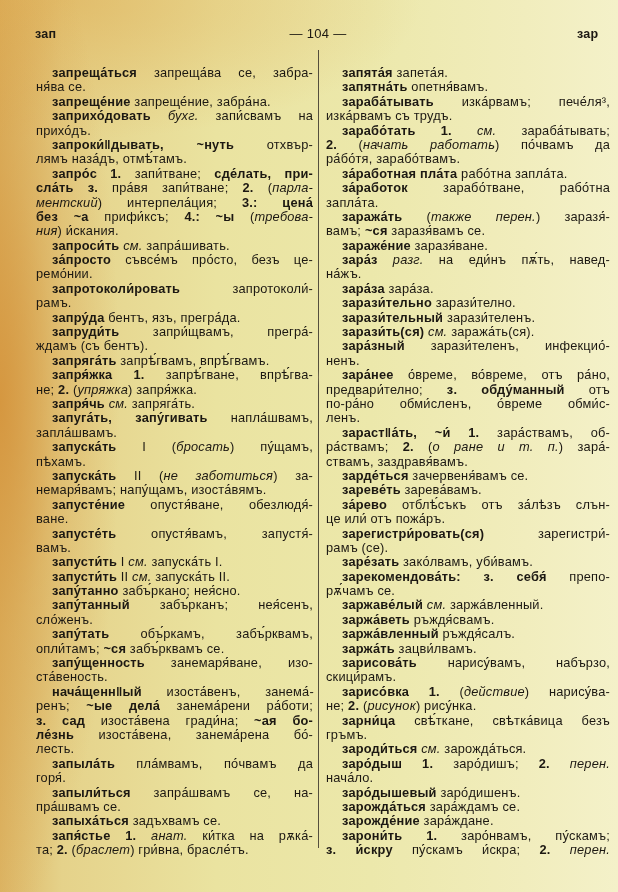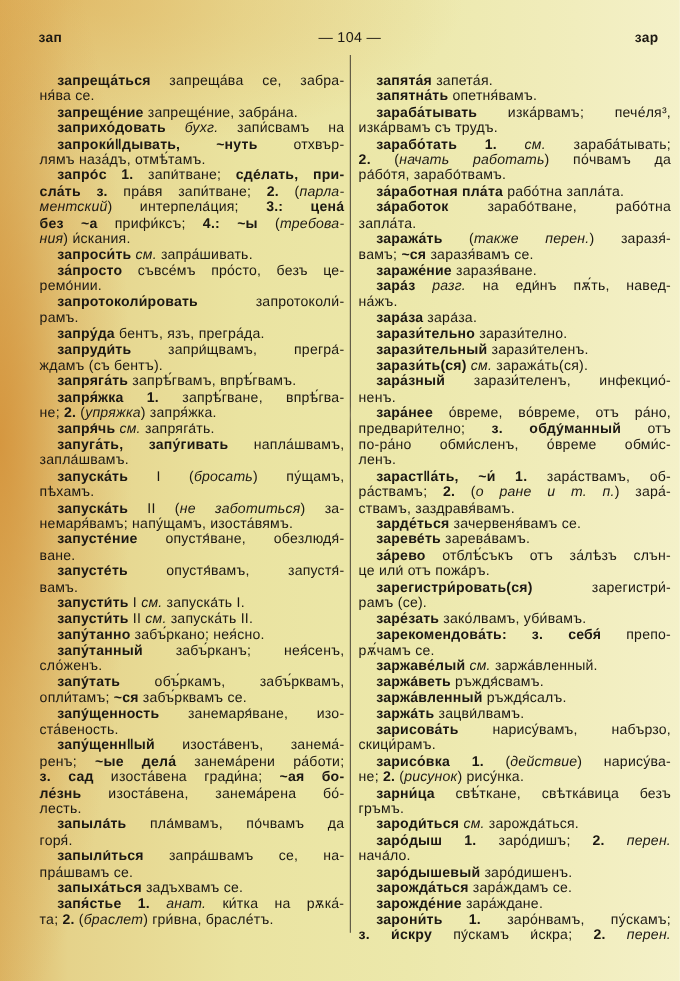--- a/index.html
+++ b/index.html
@@ -47,20 +47,21 @@
 <div class="col" id="col-left">
     <div class="entry">
       <div class="line first just" style="word-spacing: 13.2396px;"><span class="txt"><span class="s-b">запреща́ться</span><span class="s-r"> запреща́ва се, забра-</span></span></div>
       <div class="line"><span class="txt"><span class="s-r">ня́ва се.</span></span></div>
     </div>
     <div class="entry">
       <div class="line first"><span class="txt"><span class="s-b">запреще́ние</span><span class="s-r"> запреще́ние, забра́на.</span></span></div>
     </div>
     <div class="entry">
       <div class="line first just" style="word-spacing: 13.2917px;"><span class="txt"><span class="s-b">заприхо́довать</span><span class="s-r"> </span><span class="s-i">бухг.</span><span class="s-r"> запи́свамъ на</span></span></div>
+      <div class="line"><span class="txt"><span class="s-r">прихо́дъ.</span></span></div>
     </div>
     <div class="entry">
       <div class="line first just" style="word-spacing: 28.875px;"><span class="txt"><span class="s-b">запроки́‖дывать, ~нуть</span><span class="s-r"> отхвър-</span></span></div>
       <div class="line"><span class="txt"><span class="s-r">лямъ наза́дъ, отмѣ́тамъ.</span></span></div>
     </div>
     <div class="entry">
       <div class="line first just" style="word-spacing: 9.51953px;"><span class="txt"><span class="s-b">запро́с</span><span class="s-r"> </span><span class="s-b">1.</span><span class="s-r"> запи́тване; </span><span class="s-b">сде́лать, при-</span></span></div>
       <div class="line just" style="word-spacing: 10.375px;"><span class="txt"><span class="s-b">сла́ть з.</span><span class="s-r"> пра́вя запи́тване; </span><span class="s-b">2.</span><span class="s-r"> (</span><span class="s-i">парла-</span></span></div>
       <div class="line just" style="word-spacing: 21.1406px;"><span class="txt"><span class="s-i">ментский</span><span class="s-r">) интерпела́ция; </span><span class="s-b">3.: цена́</span></span></div>
       <div class="line just" style="word-spacing: 11.9219px;"><span class="txt"><span class="s-b">без ~а</span><span class="s-r"> прифи́ксъ; </span><span class="s-b">4.: ~ы</span><span class="s-r"> (</span><span class="s-i">требова-</span></span></div>
@@ -129,21 +130,21 @@
     </div>
     <div class="entry">
       <div class="line first just" style="word-spacing: 27.4922px;"><span class="txt"><span class="s-b">запу́тать</span><span class="s-r"> объ́ркамъ, забъ́рквамъ,</span></span></div>
       <div class="line"><span class="txt"><span class="s-r">опли́тамъ; </span><span class="s-b">~ся</span><span class="s-r"> забъ́рквамъ се.</span></span></div>
     </div>
     <div class="entry">
       <div class="line first just" style="word-spacing: 22.25px;"><span class="txt"><span class="s-b">запу́щенность</span><span class="s-r"> занемаря́ване, изо-</span></span></div>
       <div class="line"><span class="txt"><span class="s-r">ста́веность.</span></span></div>
     </div>
     <div class="entry">
-      <div class="line first just" style="word-spacing: 21.0078px;"><span class="txt"><span class="s-b">запу́щенн‖ый</span><span class="s-r"> изоста́венъ, занема́-</span></span></div>
+      <div class="line first just" style="word-spacing: 21.0078px;"><span class="txt"><span class="s-b">нача́щенн‖ый</span><span class="s-r"> изоста́венъ, занема́-</span></span></div>
       <div class="line just" style="word-spacing: 12.6953px;"><span class="txt"><span class="s-r">ренъ; </span><span class="s-b">~ые дела́</span><span class="s-r"> занема́рени ра́боти;</span></span></div>
       <div class="line just" style="word-spacing: 11.9px;"><span class="txt"><span class="s-b">з. сад</span><span class="s-r"> изоста́вена гради́на; </span><span class="s-b">~ая бо-</span></span></div>
       <div class="line just" style="word-spacing: 20.6458px;"><span class="txt"><span class="s-b">ле́знь</span><span class="s-r"> изоста́вена, занема́рена бо́-</span></span></div>
       <div class="line"><span class="txt"><span class="s-r">лесть.</span></span></div>
     </div>
     <div class="entry">
       <div class="line first just" style="word-spacing: 17.625px;"><span class="txt"><span class="s-b">запыла́ть</span><span class="s-r"> пла́мвамъ, по́чвамъ да</span></span></div>
       <div class="line"><span class="txt"><span class="s-r">горя́.</span></span></div>
     </div>
     <div class="entry">

